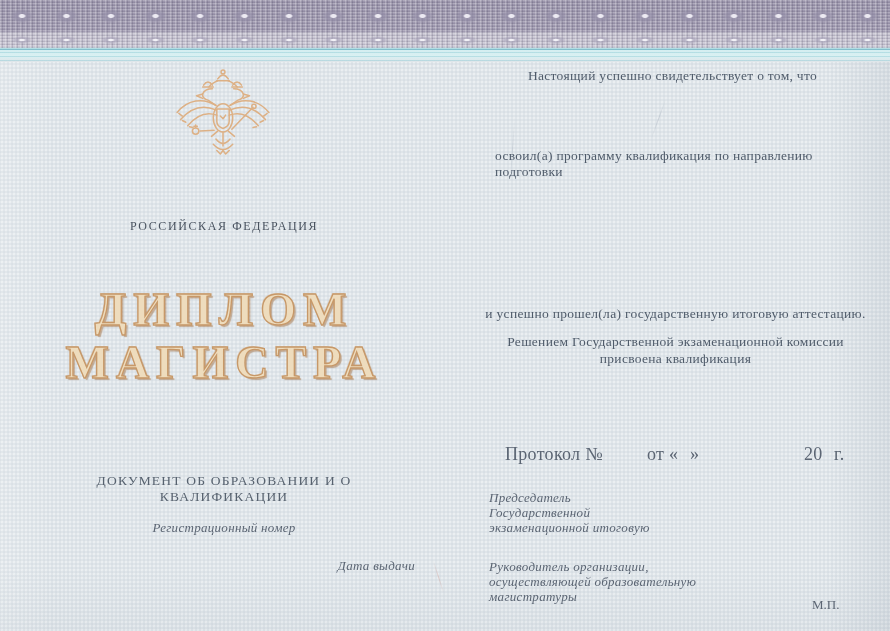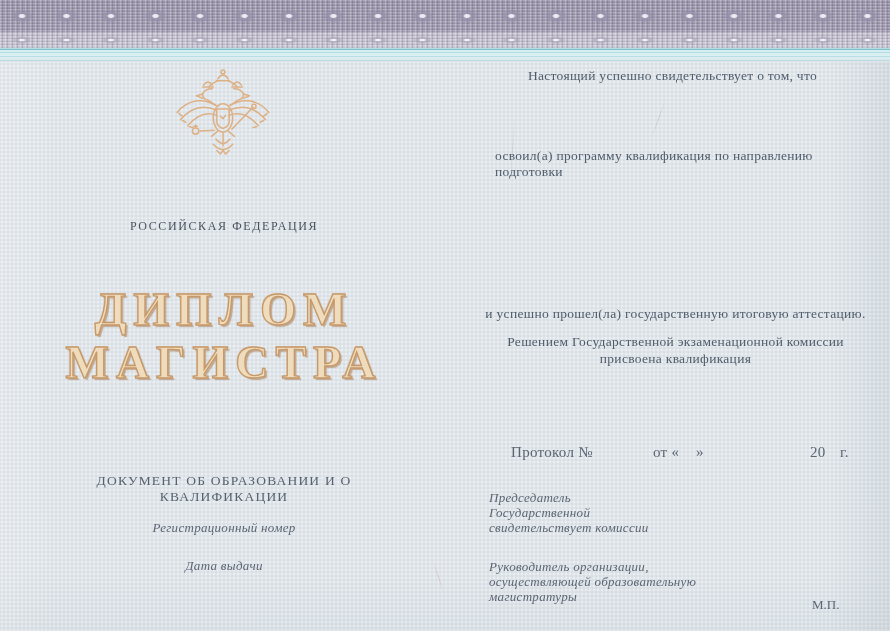--- a/index.html
+++ b/index.html
@@ -69,21 +69,21 @@
   }
   .doc-caption{
     font-size:13.5px;letter-spacing:1.2px;color:#57626f;
   }
   .diploma-title{
     font-weight:bold;font-size:46px;letter-spacing:7px;line-height:1;
     color:#eedcbd;
     -webkit-text-stroke:1.3px #c79868;
     text-shadow:2px 2px 1px rgba(166,118,74,.55), -1px -1px 0 rgba(205,160,110,.35);
   }
-  .protocol-span{font-size:15px;color:#5b6573;letter-spacing:.3px;margin-left:6px;}
+  .protocol-span{font-size:18px;color:#5b6573;letter-spacing:.3px;}
   .seal{font-size:13px;color:#5b6573;}
   .scratch{position:absolute;width:1px;pointer-events:none;}
   .s1{left:658px;top:98px;height:42px;transform:rotate(20deg);background:linear-gradient(rgba(150,160,175,.0),rgba(150,160,175,.35),rgba(150,160,175,0));}
   .s2{left:438px;top:560px;height:34px;transform:rotate(-18deg);background:linear-gradient(rgba(205,150,140,.0),rgba(205,150,140,.40),rgba(205,150,140,0));}
   .s3{left:512px;top:118px;height:64px;transform:rotate(4deg);background:linear-gradient(rgba(150,160,175,0),rgba(150,160,175,.28),rgba(150,160,175,0));}
 </style>
 </head>
 <body>
 
 <div class="page">
@@ -143,21 +143,21 @@
 
     <div class="abs federation center" style="left:33px;top:191px;width:382px;">РОССИЙСКАЯ ФЕДЕРАЦИЯ</div>
 
     <div class="abs diploma-title center" style="left:33px;top:275px;width:382px;margin-top:12px;">ДИПЛОМ</div>
     <div class="abs diploma-title center" style="left:33px;top:340px;width:382px;">МАГИСТРА</div>
 
     <div class="abs doc-caption center" style="left:33px;top:473px;width:382px;">ДОКУМЕНТ ОБ ОБРАЗОВАНИИ И О КВАЛИФИКАЦИИ</div>
 
     <div class="abs italic-label center" style="left:33px;top:520px;width:382px;">Регистрационный номер</div>
 
-    <div class="abs italic-label center" style="left:33px;top:558px;width:382px;">Дата выдачи</div>
+    <div class="abs italic-label center" style="left:33px;top:558px;width:382px;text-align:right;">Дата выдачи</div>
   </div>
 
   <div>
 
     <div class="abs serif-text center" style="left:480px;top:68px;width:385px;">Настоящий успешно свидетельствует о том, что</div>
 
     <div class="abs serif-text" style="left:495px;top:148px;width:380px;">освоил(а) программу квалификация по направлению подготовки</div>
 
     <div class="abs serif-text center" style="left:483px;top:298px;width:385px;margin-top:8px;">и успешно прошел(ла) государственную итоговую аттестацию.</div>
 
@@ -168,21 +168,21 @@
       <span class="abs protocol-span" style="left:505px;top:444px;">Протокол №</span>
       <span class="abs protocol-span" style="left:647px;top:444px;text-align:center;">от «</span>
       <span class="abs protocol-span" style="left:690px;top:444px;">»</span>
       <span class="abs protocol-span" style="left:804px;top:444px;">20</span>
       <span class="abs protocol-span" style="left:834px;top:444px;">г.</span>
     </div>
 
     <div>
       <div class="abs italic-label" style="left:489px;top:490px;">Председатель</div>
       <div class="abs italic-label" style="left:489px;top:505px;">Государственной</div>
-      <div class="abs italic-label" style="left:489px;top:520px;">свидетельствует комиссии</div>
+      <div class="abs italic-label" style="left:489px;top:520px;">экзаменационной итоговую</div>
     </div>
 
     <div>
       <div class="abs italic-label" style="left:489px;top:559px;">Руководитель организации,</div>
       <div class="abs italic-label" style="left:489px;top:574px;">осуществляющей образовательную</div>
       <div class="abs italic-label" style="left:489px;top:589px;">магистратуры</div>
     </div>
 
     <div class="abs seal" style="left:812px;top:597px;">М.П.</div>
   </div>

